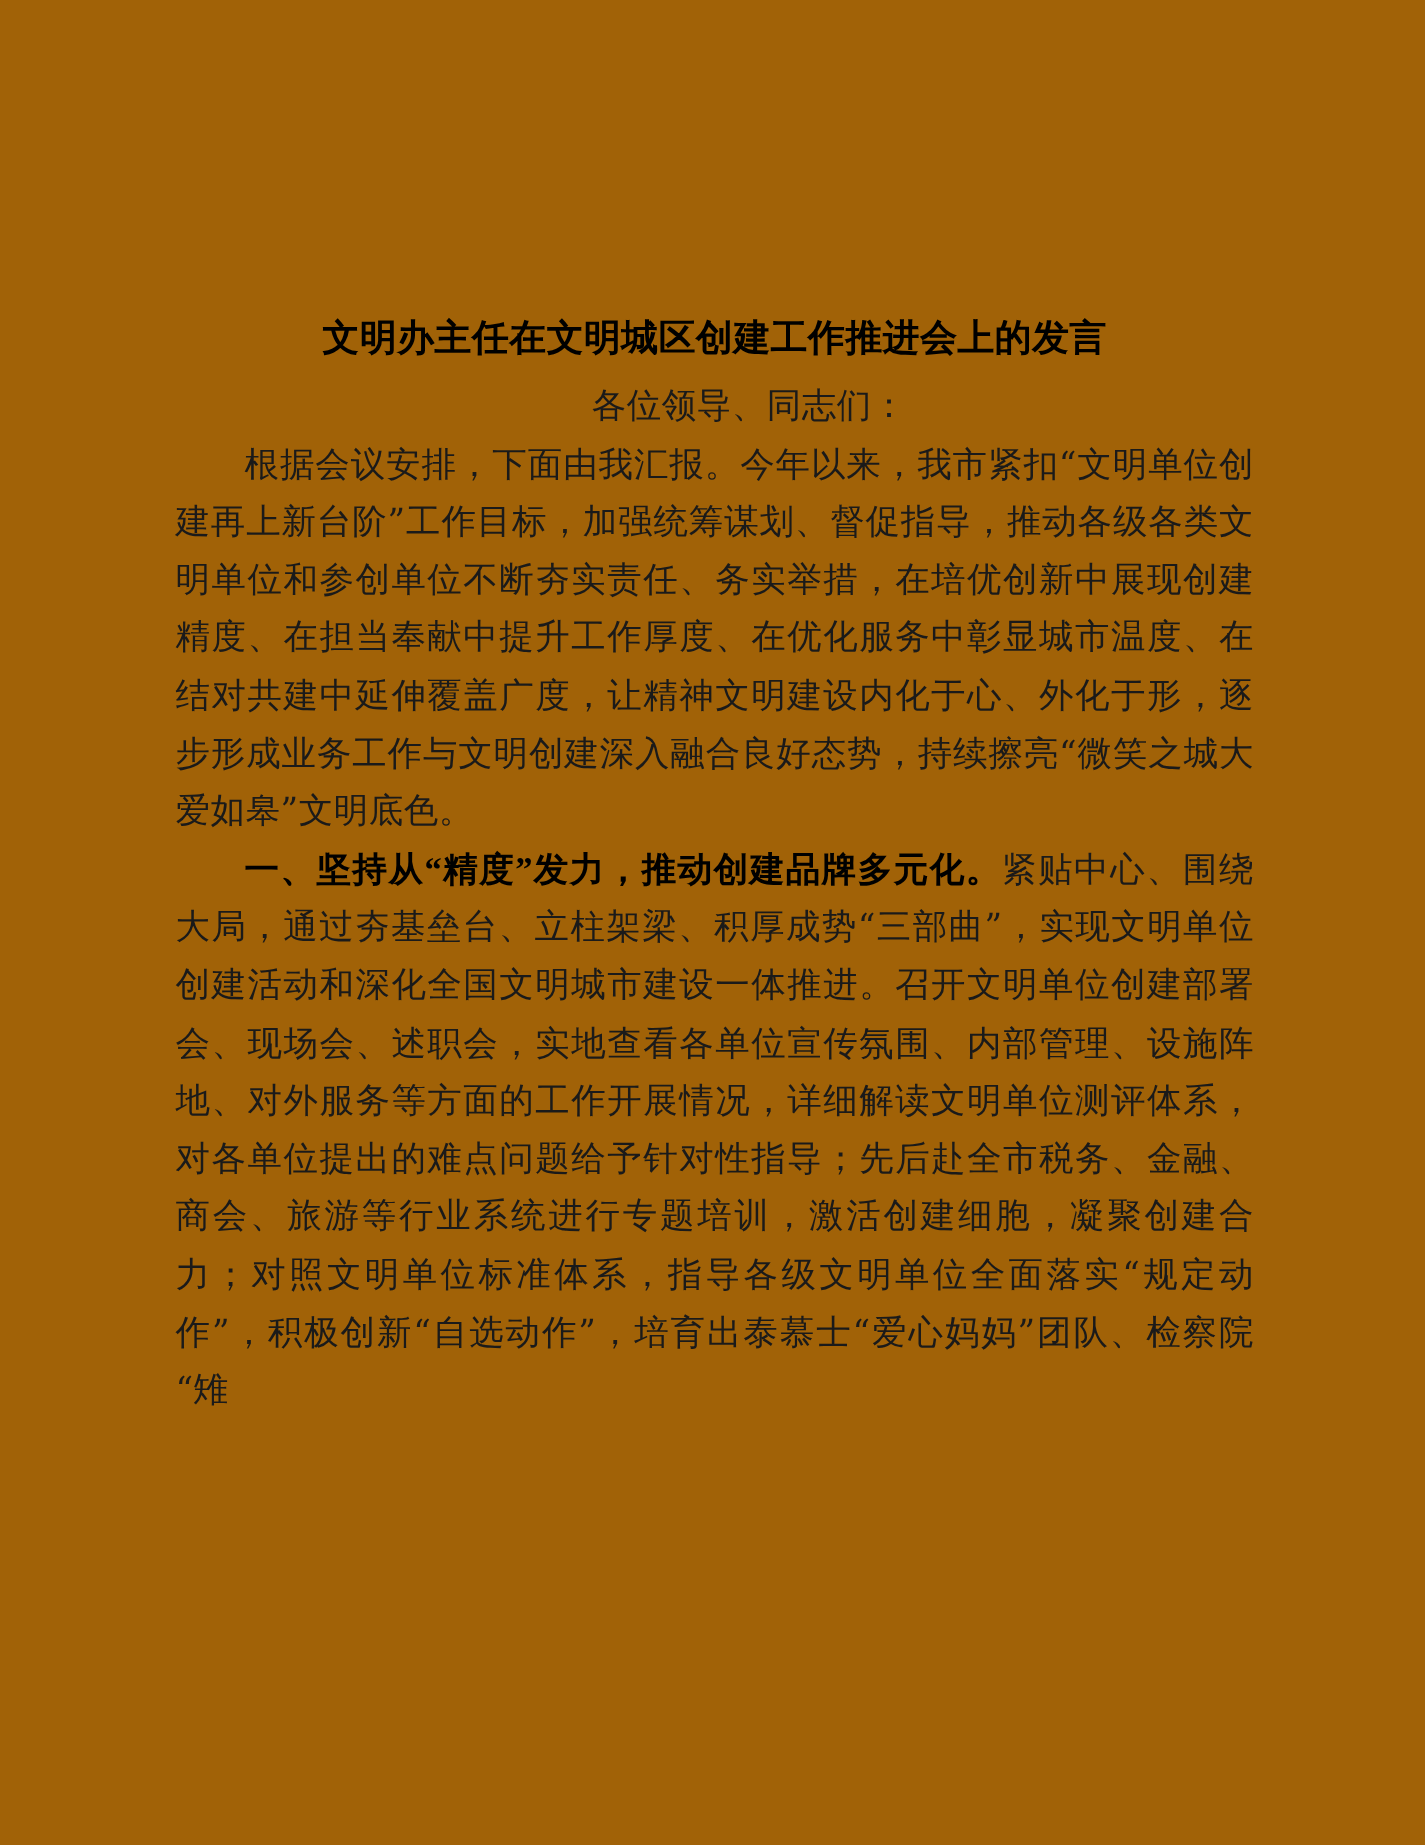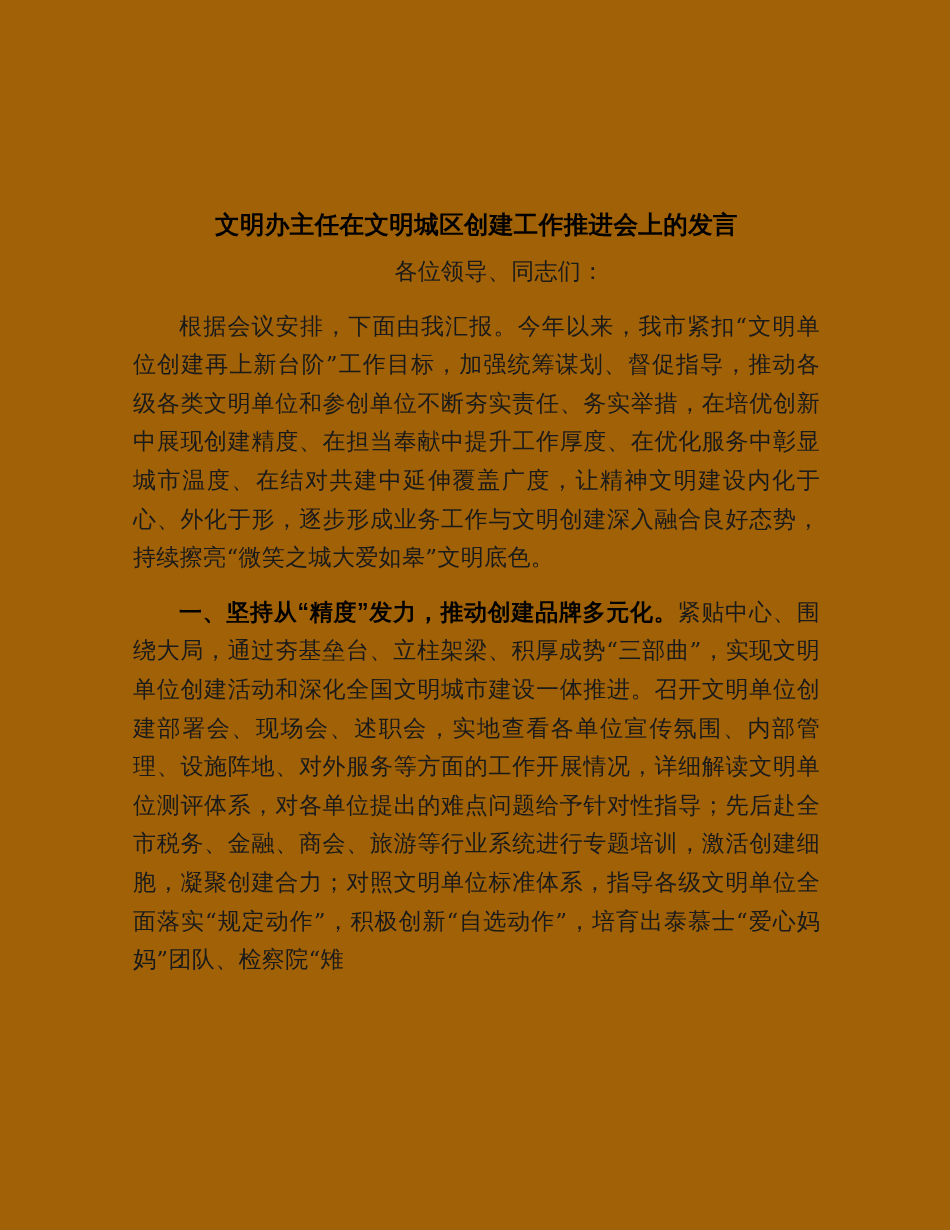--- a/index.html
+++ b/index.html
@@ -44,41 +44,41 @@
   }
 
   
   .para {
     font-family: "DejaVu Serif", "Liberation Serif", serif;
     font-size: 23px;
     line-height: 38.6px;
     text-align: justify;
     text-justify: inter-ideograph;
     text-indent: 2em;
-    margin: 16px;
+    margin: 0;
     letter-spacing: 0.35px;
     color: #1a1a1a;
     word-break: break-all;
   }
 
   
   .salutation {
     font-family: "DejaVu Serif", "Liberation Serif", serif;
     font-size: 23px;
     line-height: 38.6px;
     text-indent: 2em;
     text-align: center;
     margin: 0;
     letter-spacing: 0.35px;
     color: #1a1a1a;
   }
 
   
   .section-lead {
-    font-family: Liberation Sans, sans-serif;
+    font-family: Liberation Serif, serif;
     font-weight: bold;
     letter-spacing: 0.2px;
     color: #000000;
   }
 
   .section-rest {
     font-family: "DejaVu Serif", "Liberation Serif", serif;
     font-weight: normal;
   }
 </style>

